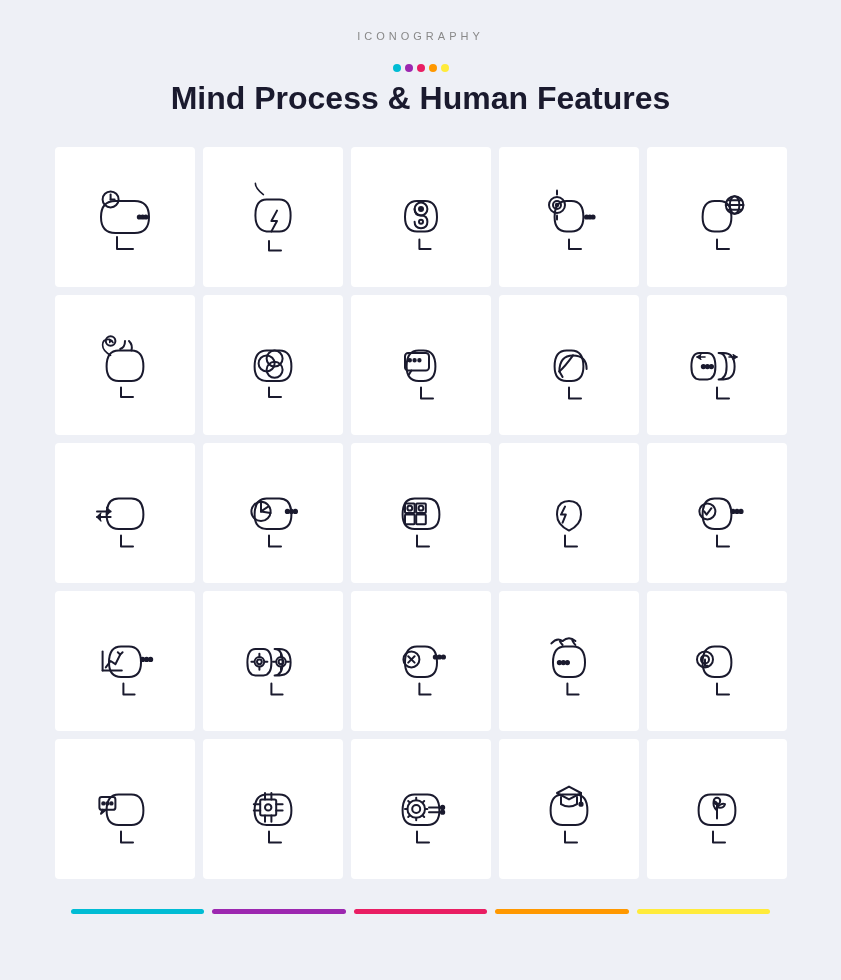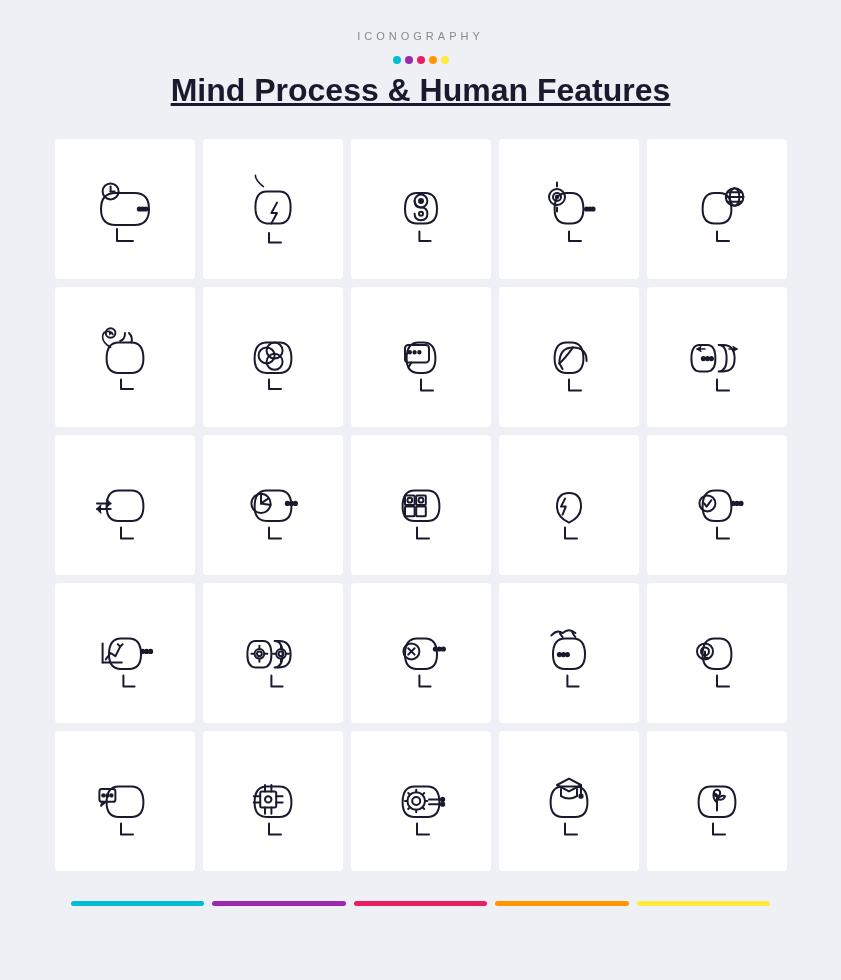--- a/index.html
+++ b/index.html
@@ -18,42 +18,41 @@
       text-align: center;
       margin-bottom: 20px;
       margin-top: 10px;
     }
 
     .brand-name {
       font-size: 11px;
       letter-spacing: 4px;
       color: #888;
       font-weight: 400;
-      margin-bottom: 14px;
+      margin-bottom: 22px;
     }
 
     .brand-dots {
       display: flex;
       justify-content: center;
       gap: 4px;
       margin-bottom: 8px;
     }
 
     .brand-dot {
       width: 8px;
       height: 8px;
       border-radius: 50%;
     }
 
     .title {
       font-size: 32px;
       font-weight: 700;
       color: #1a1a2e;
       letter-spacing: 0px;
-      text-decoration: underline;
     }
 
     .icon-grid {
       display: grid;
       grid-template-columns: repeat(5, 140px);
       grid-template-rows: repeat(5, 140px);
       gap: 8px;
       padding: 10px;
     }
 

